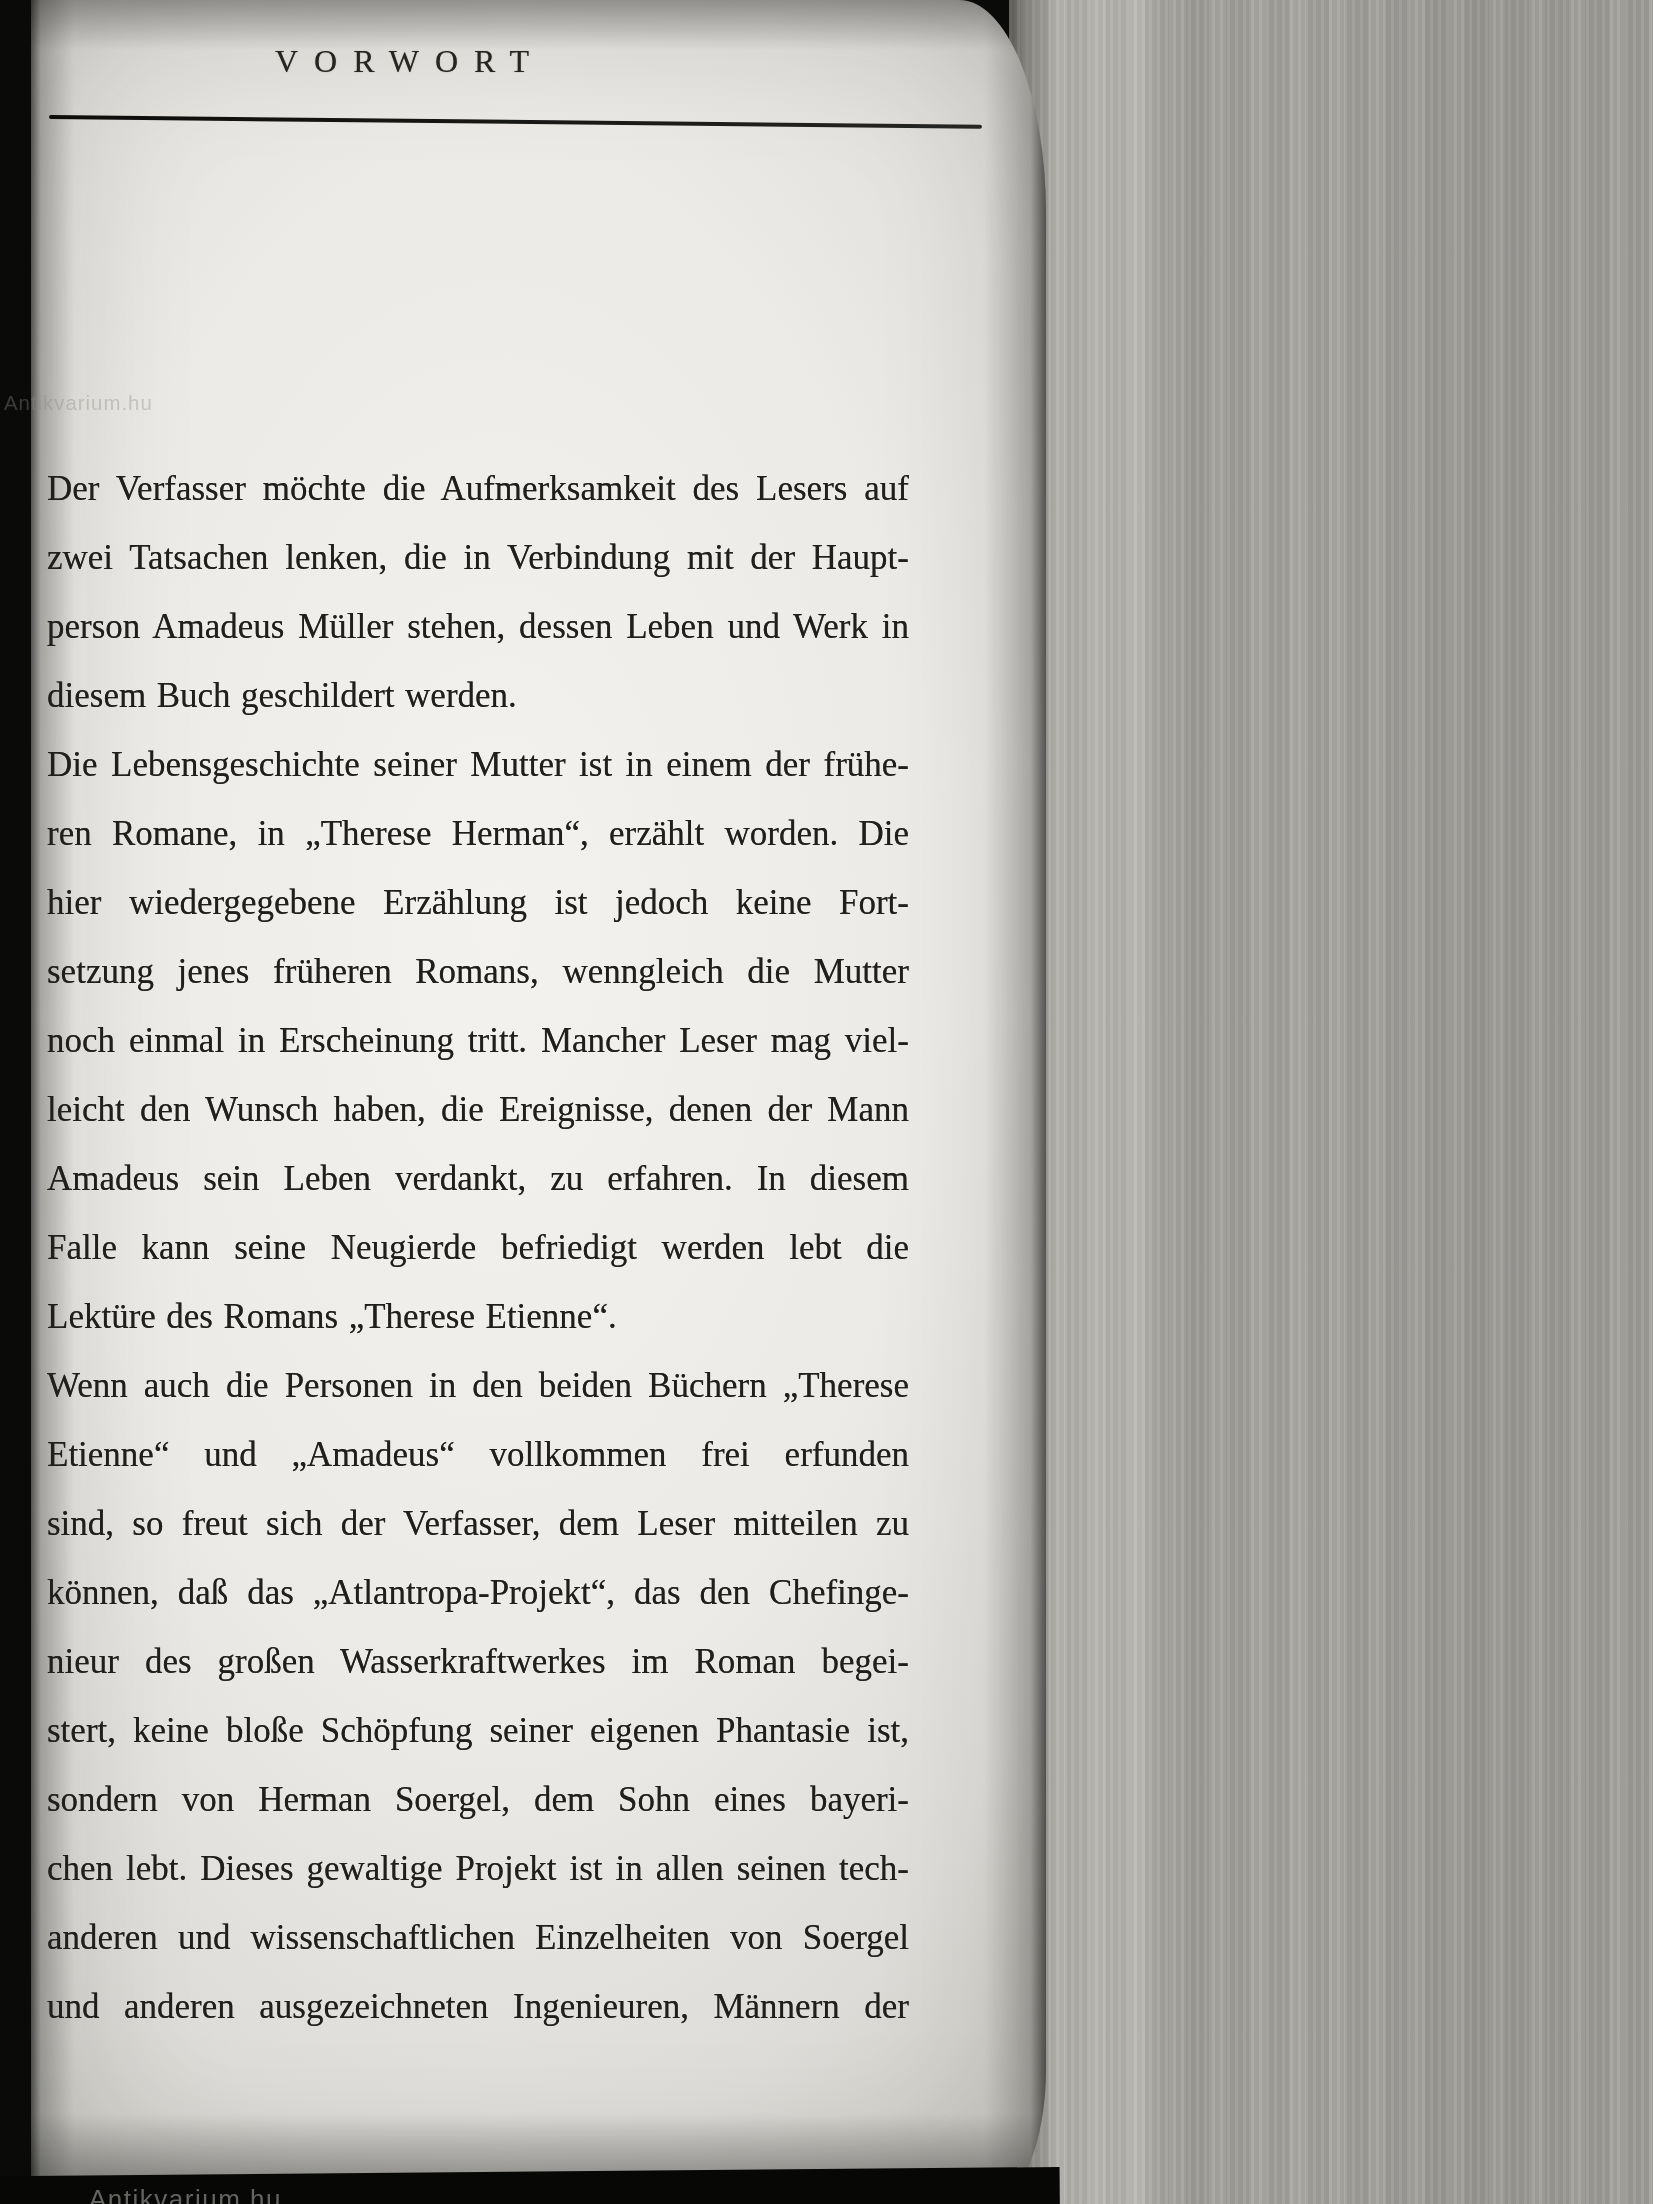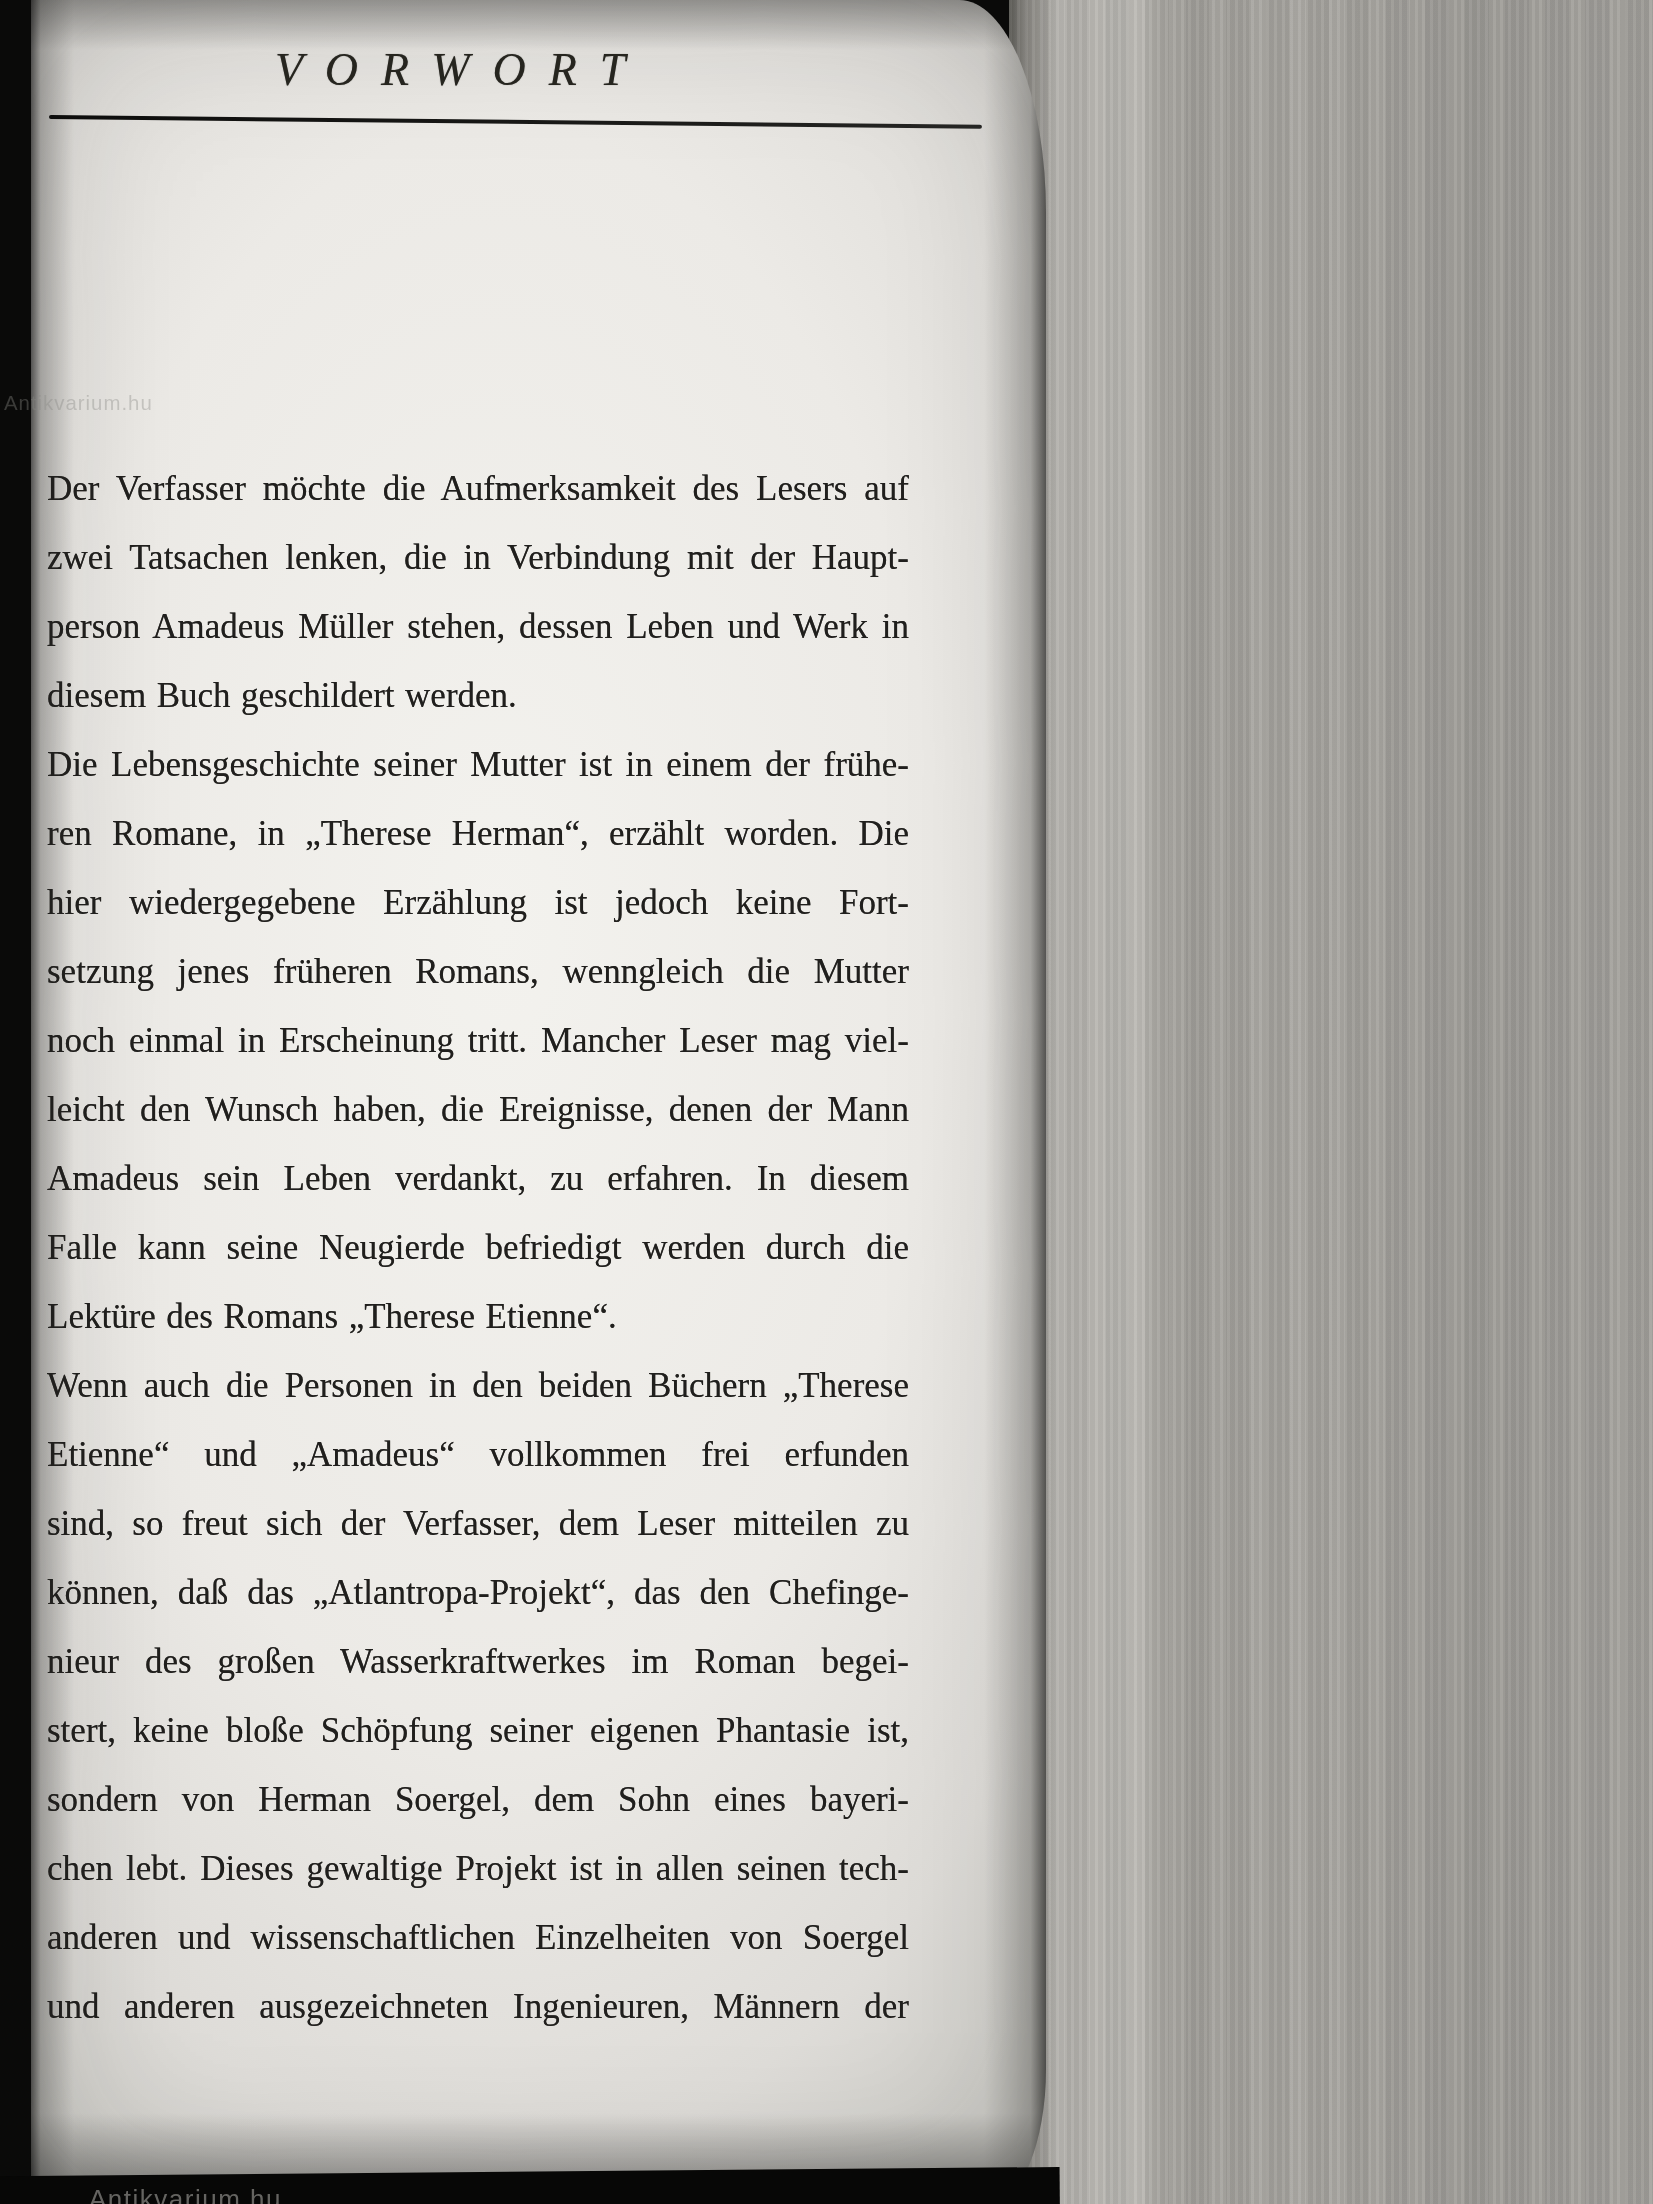--- a/index.html
+++ b/index.html
@@ -79,22 +79,21 @@
     transform: rotate(-0.5deg);
     transform-origin: right bottom;
     z-index: 4;
   }
 
   .heading {
     position: absolute;
     left: 275px;
     top: 43px;
     z-index: 3;
-    font-style: italic;
-    font-size: 46px;
+    font-size: 32px;
     letter-spacing: 0.50em;
     color: #26251f;
     text-shadow: 0 0 1px rgba(30,30,26,0.5);
     white-space: nowrap;
   }
 
   .heading-rule {
     position: absolute;
     left: 49px;
     top: 115px;
@@ -171,21 +170,21 @@
       <div class="line endline">diesem Buch geschildert werden.</div>
     </div>
     <div>
       <div class="line">Die Lebensgeschichte seiner Mutter ist in einem der frühe-</div>
       <div class="line">ren Romane, in „Therese Herman“, erzählt worden. Die</div>
       <div class="line">hier wiedergegebene Erzählung ist jedoch keine Fort-</div>
       <div class="line">setzung jenes früheren Romans, wenngleich die Mutter</div>
       <div class="line">noch einmal in Erscheinung tritt. Mancher Leser mag viel-</div>
       <div class="line">leicht den Wunsch haben, die Ereignisse, denen der Mann</div>
       <div class="line">Amadeus sein Leben verdankt, zu erfahren. In diesem</div>
-      <div class="line">Falle kann seine Neugierde befriedigt werden durch die</div>
+      <div class="line">Falle kann seine Neugierde befriedigt werden lebt die</div>
       <div class="line endline">Lektüre des Romans „Therese Etienne“.</div>
     </div>
     <div>
       <div class="line">Wenn auch die Personen in den beiden Büchern „Therese</div>
       <div class="line">Etienne“ und „Amadeus“ vollkommen frei erfunden</div>
       <div class="line">sind, so freut sich der Verfasser, dem Leser mitteilen zu</div>
       <div class="line">können, daß das „Atlantropa-Projekt“, das den Chefinge-</div>
       <div class="line">nieur des großen Wasserkraftwerkes im Roman begei-</div>
       <div class="line">stert, keine bloße Schöpfung seiner eigenen Phantasie ist,</div>
       <div class="line">sondern von Herman Soergel, dem Sohn eines bayeri-</div>

